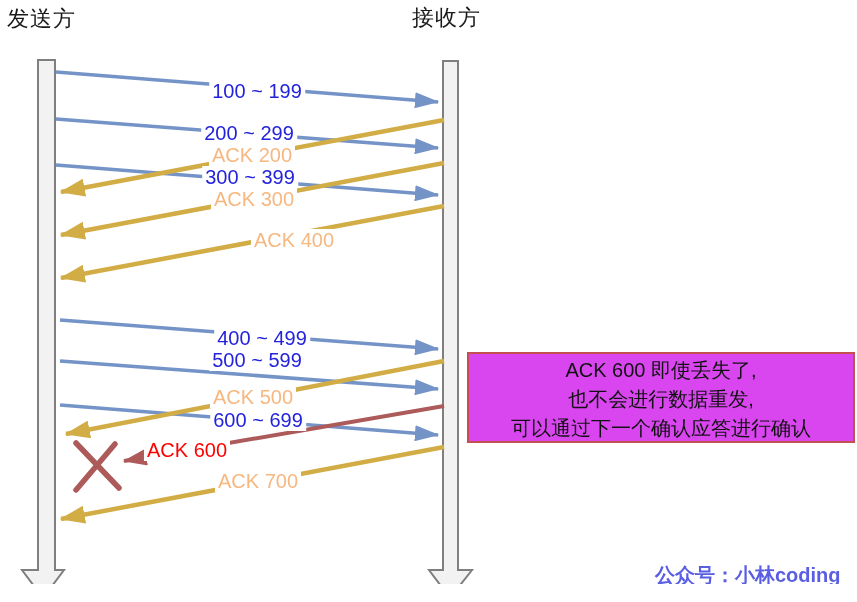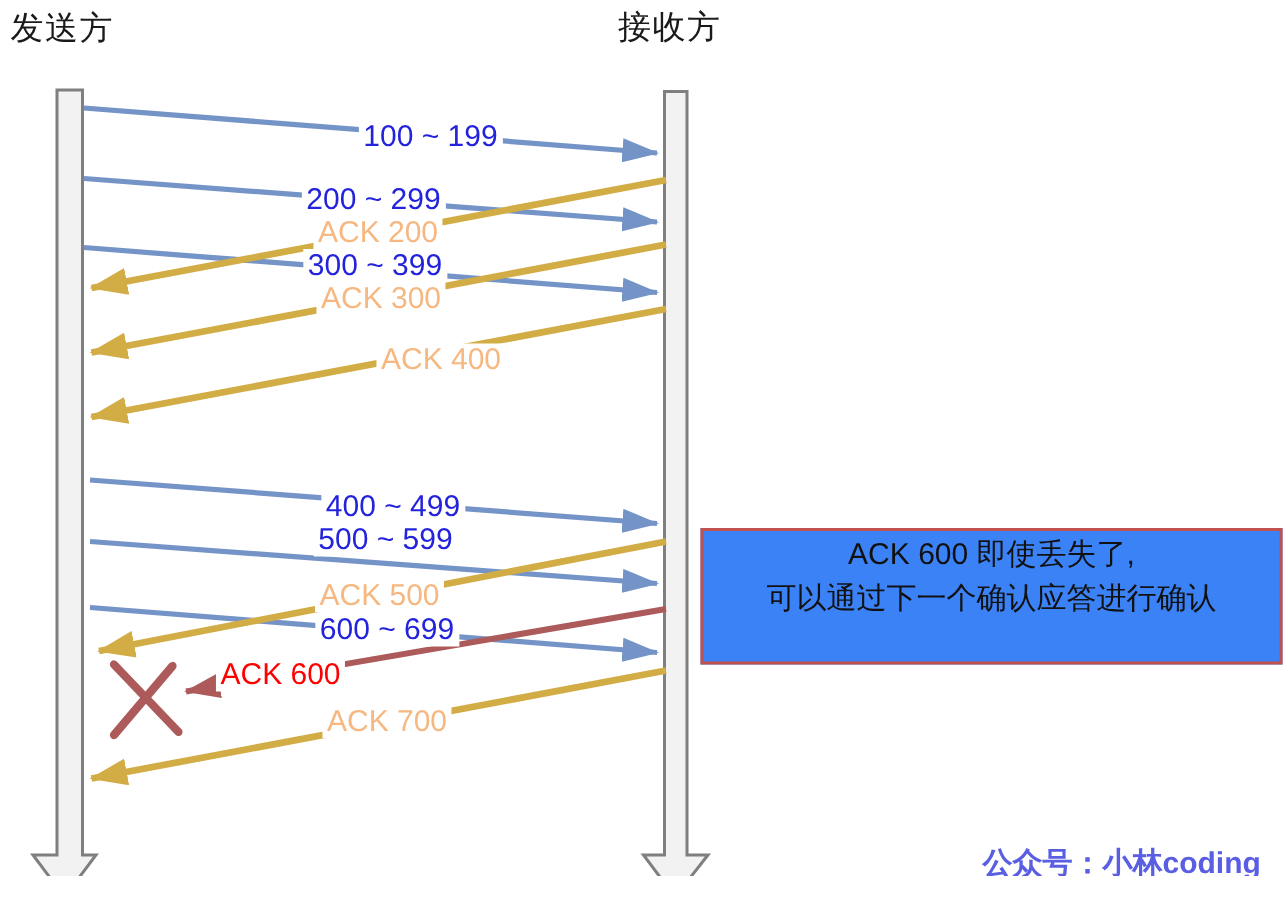--- a/index.html
+++ b/index.html
@@ -27,21 +27,21 @@
     line-height:22px;
     white-space:nowrap;
   }
   .c-seq{color:#2323dc;}
   .c-ack{color:#f6b880;}
   .c-lost{color:#ff0000;}
   .note-box{
     position:absolute;
     left:467px;top:352px;
     width:384px;height:85px;
-    background:#3b82f6;
+    background:#d946ef;
     border:2px solid #c2504e;
     color:#111111;
     font-size:20px;
     line-height:29px;
     text-align:center;
     padding-top:2px;
   }
   .note-box span{display:block;white-space:nowrap;}
   .watermark{
     position:absolute;
@@ -94,34 +94,35 @@
     <line x1="444" y1="406" x2="124" y2="461" stroke="#ac5a5a" stroke-width="4" marker-end="url(#mred)"></line>
     <g stroke="#ac5a5a" stroke-width="5.5" stroke-linecap="round">
       <line x1="76" y1="443" x2="119" y2="488"></line>
       <line x1="115" y1="444" x2="76" y2="490"></line>
     </g>
   </svg>
 
   <div class="actor-title" style="left:7px;top:4px;">发送方</div>
   <div class="actor-title" style="left:412px;top:3px;">接收方</div>
 
-  <div class="lbl c-seq" style="left:257px;top:91px;margin-left:30px;">100 ~ 199</div>
+  <div class="lbl c-seq" style="left:257px;top:91px;">100 ~ 199</div>
   <div class="lbl c-seq" style="left:249px;top:133px;">200 ~ 299</div>
   <div class="lbl c-ack" style="left:252px;top:155px;">ACK 200</div>
   <div class="lbl c-seq" style="left:250px;top:177px;">300 ~ 399</div>
   <div class="lbl c-ack" style="left:254px;top:199px;">ACK 300</div>
   <div class="lbl c-ack" style="left:257px;top:240px;margin-left:37px;">ACK 400</div>
 
   <div class="lbl c-seq" style="left:262px;top:338px;">400 ~ 499</div>
   <div class="lbl c-seq" style="left:257px;top:360px;">500 ~ 599</div>
   <div class="lbl c-ack" style="left:253px;top:397px;">ACK 500</div>
   <div class="lbl c-seq" style="left:258px;top:420px;">600 ~ 699</div>
   <div class="lbl c-lost" style="left:187px;top:450px;">ACK 600</div>
   <div class="lbl c-ack" style="left:258px;top:481px;text-align:center;">ACK 700</div>
 
   <div class="note-box">
     <span>ACK 600 即使丢失了,</span>
+    <span>也不会进行数据重发,</span>
     <span>可以通过下一个确认应答进行确认</span>
   </div>
 
   <div class="watermark">公众号：小林coding</div>
 
 </div>
 
 </body></html>

